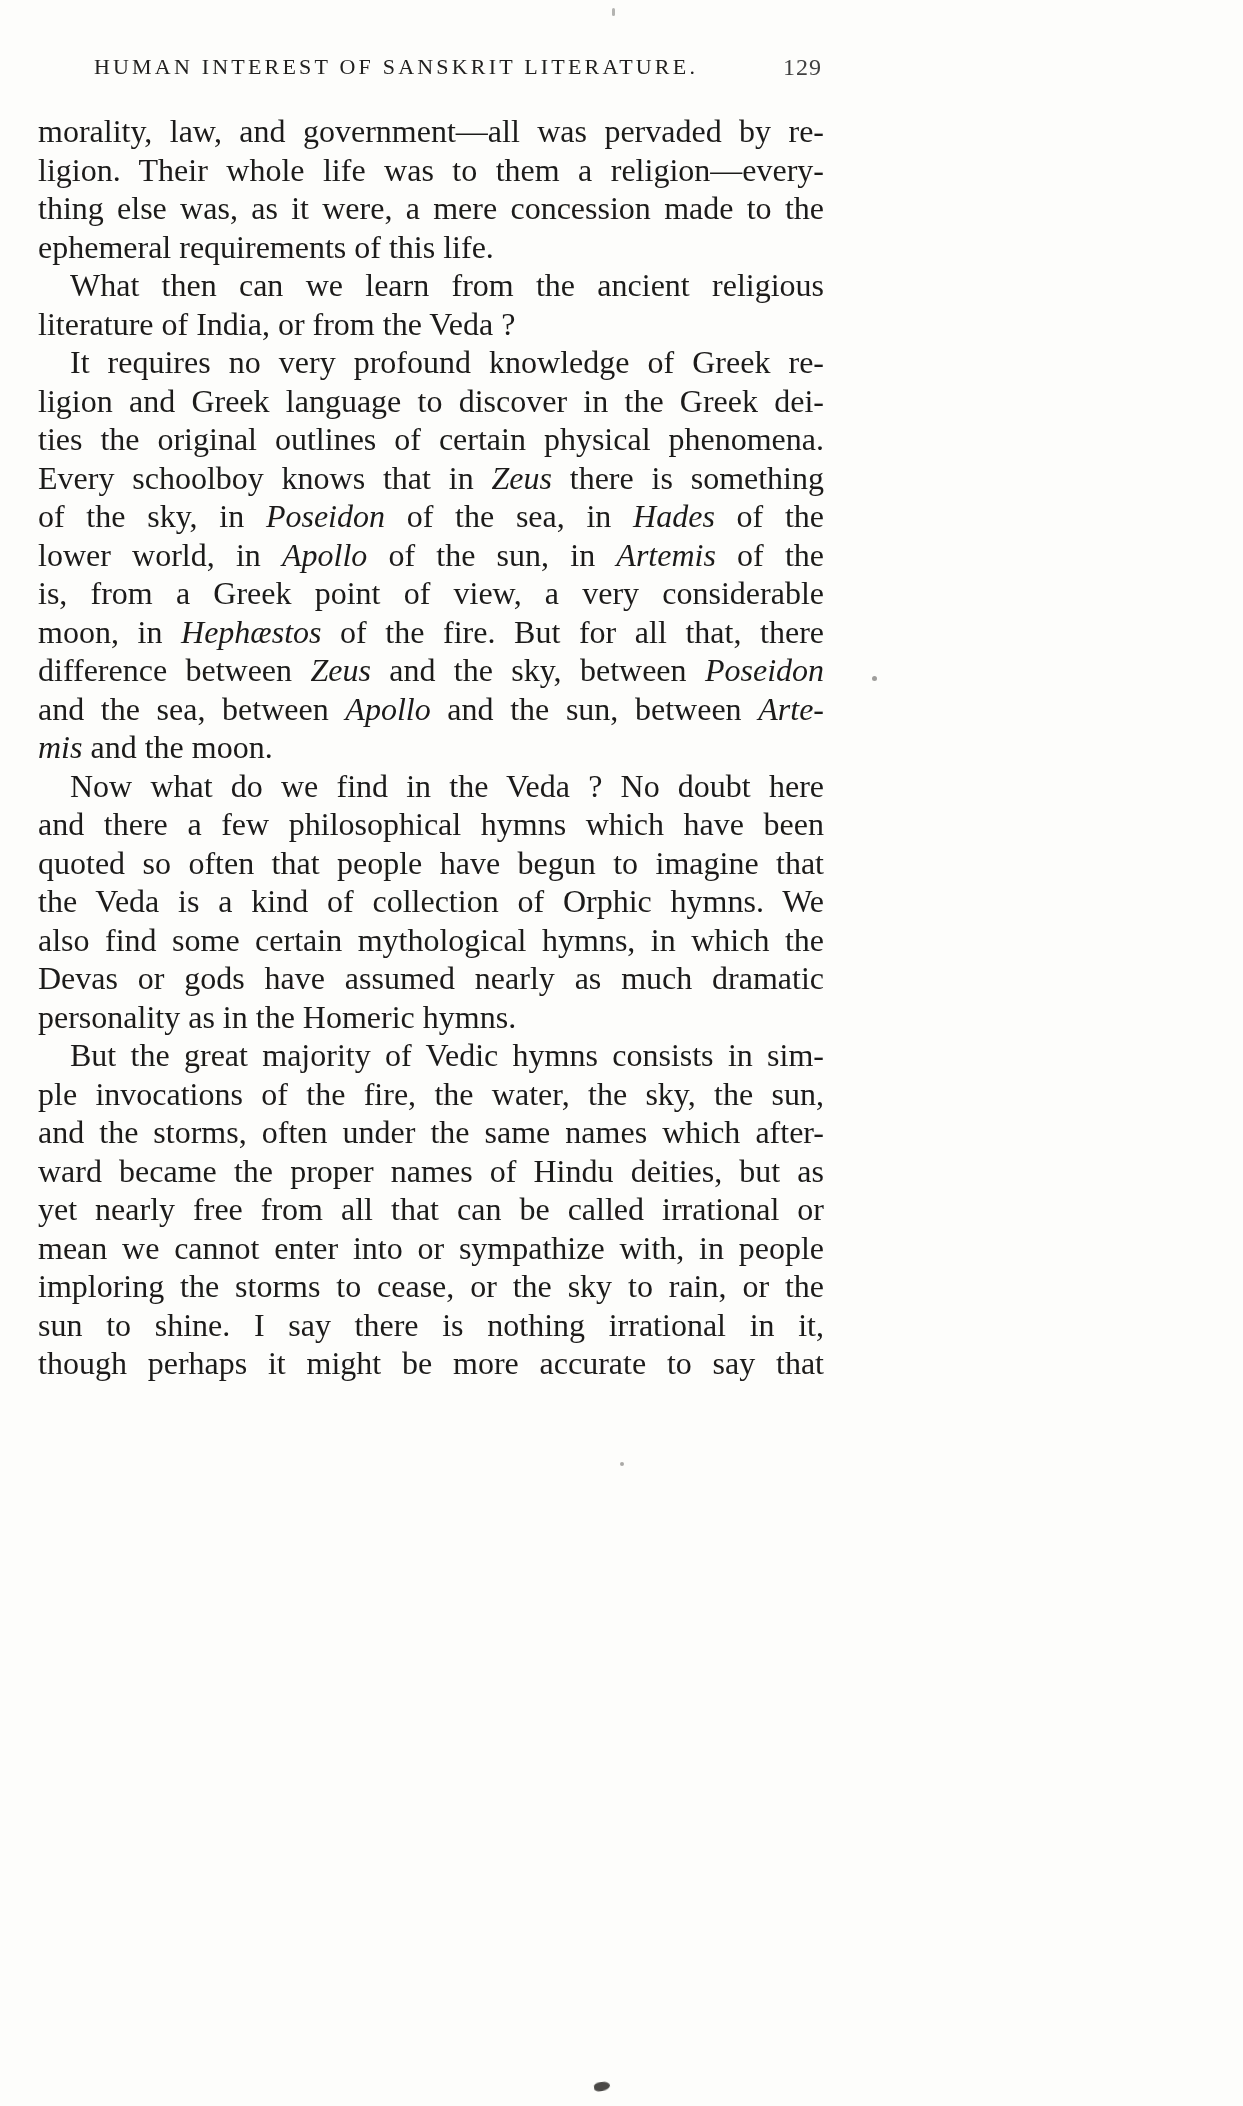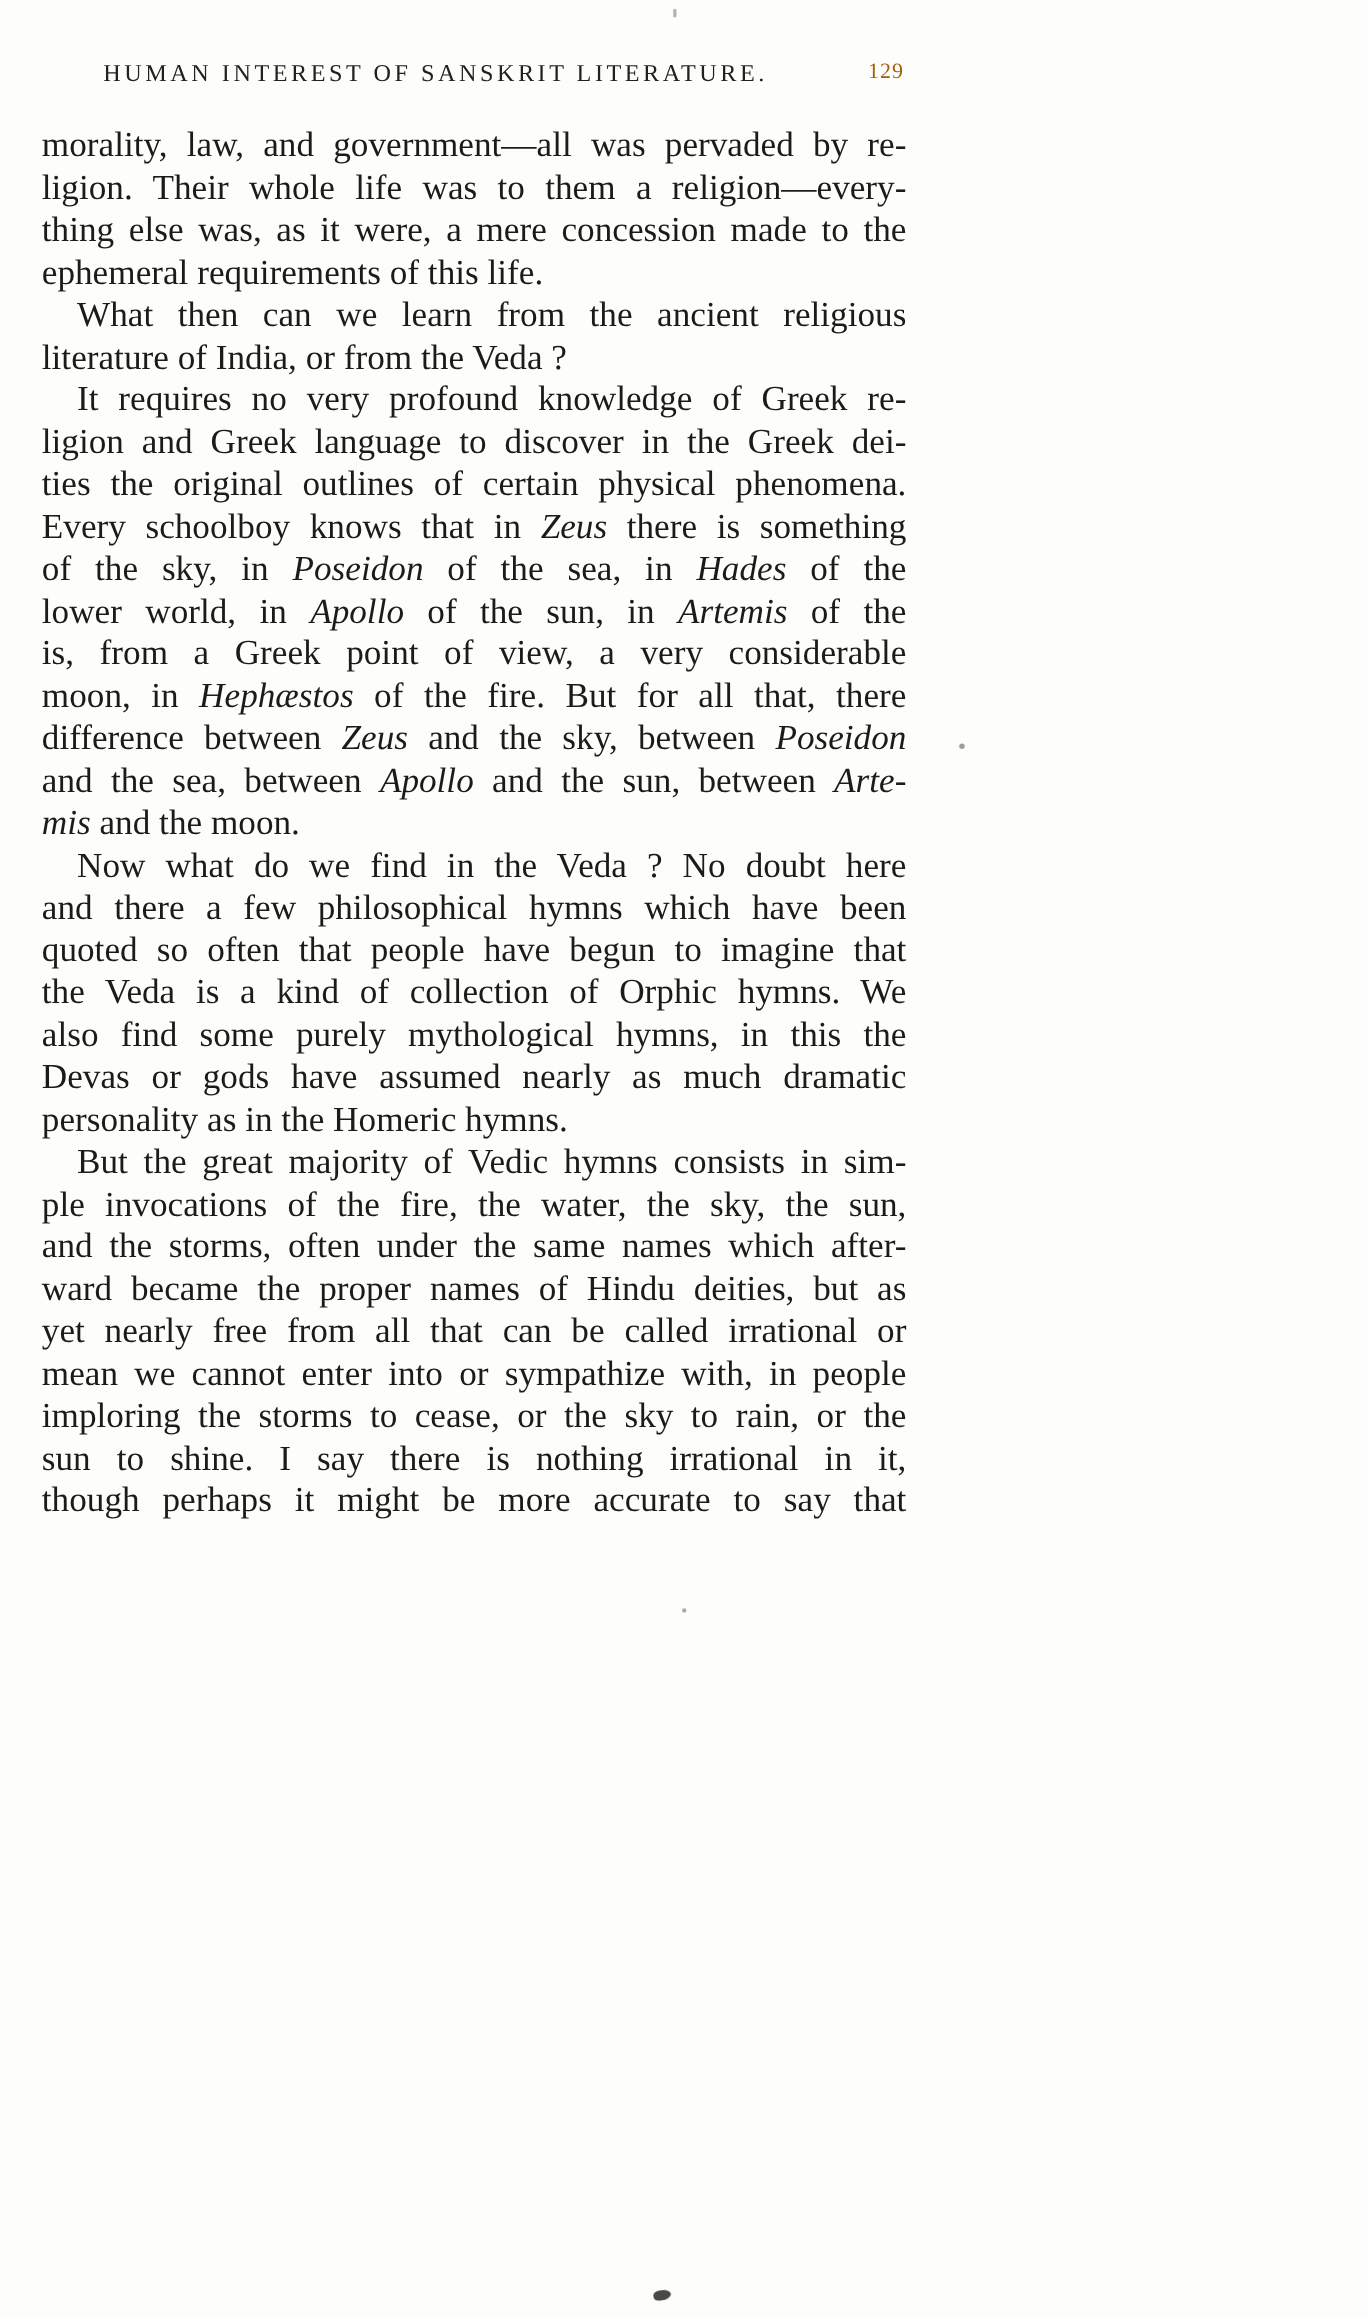--- a/index.html
+++ b/index.html
@@ -31,23 +31,23 @@
     text-align: center;
     font-size: 22px;
     letter-spacing: 3.2px;
     color: #222120;
     white-space: nowrap;
   }
   .page-num {
     position: absolute;
     right: 2px;
     top: 0;
-    font-size: 20px;
+    font-size: 24px;
     letter-spacing: 1px;
-    color: #a16207;
+    color: #404040;
   }
   
   .text-block {
     position: absolute;
     top: 112px;
     left: 38px;
     width: 786px;
     font-size: 32px;
     line-height: 38.5px;
     color: #1c1b1a;
@@ -110,21 +110,21 @@
         <div class="line j"><span class="">moon, in </span><span class="it">Hephæstos</span><span class=""> of the fire. But for all that, there</span></div>
         <div class="line j"><span class="">difference between </span><span class="it">Zeus</span><span class=""> and the sky, between </span><span class="it">Poseidon</span></div>
         <div class="line j"><span class="">and the sea, between </span><span class="it">Apollo</span><span class=""> and the sun, between </span><span class="it">Arte-</span></div>
         <div class="line"><span class="it">mis</span><span class=""> and the moon.</span></div>
       </div>
       <div class="para">
         <div class="line j indent"><span class="">Now what do we find in the Veda ? No doubt here</span></div>
         <div class="line j"><span class="">and there a few philosophical hymns which have been</span></div>
         <div class="line j"><span class="">quoted so often that people have begun to imagine that</span></div>
         <div class="line j"><span class="">the Veda is a kind of collection of Orphic hymns. We</span></div>
-        <div class="line j"><span class="">also find some purely mythological hymns, in this the</span></div>
+        <div class="line j"><span class="">also find some certain mythological hymns, in which the</span></div>
         <div class="line j"><span class="">Devas or gods have assumed nearly as much dramatic</span></div>
         <div class="line"><span class="">personality as in the Homeric hymns.</span></div>
       </div>
       <div class="para">
         <div class="line j indent"><span class="">But the great majority of Vedic hymns consists in sim-</span></div>
         <div class="line j"><span class="">ple invocations of the fire, the water, the sky, the sun,</span></div>
         <div class="line j"><span class="">and the storms, often under the same names which after-</span></div>
         <div class="line j"><span class="">ward became the proper names of Hindu deities, but as</span></div>
         <div class="line j"><span class="">yet nearly free from all that can be called irrational or</span></div>
         <div class="line j"><span class="">mean we cannot enter into or sympathize with, in people</span></div>

